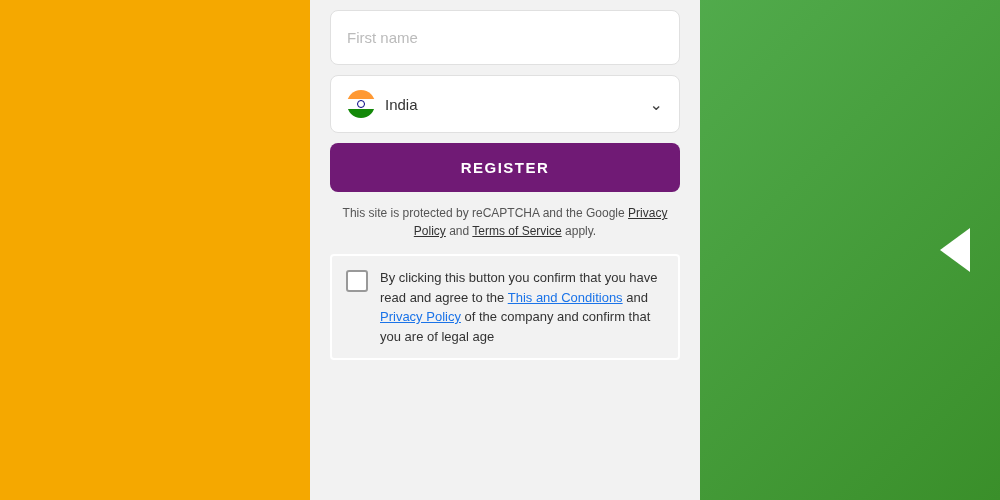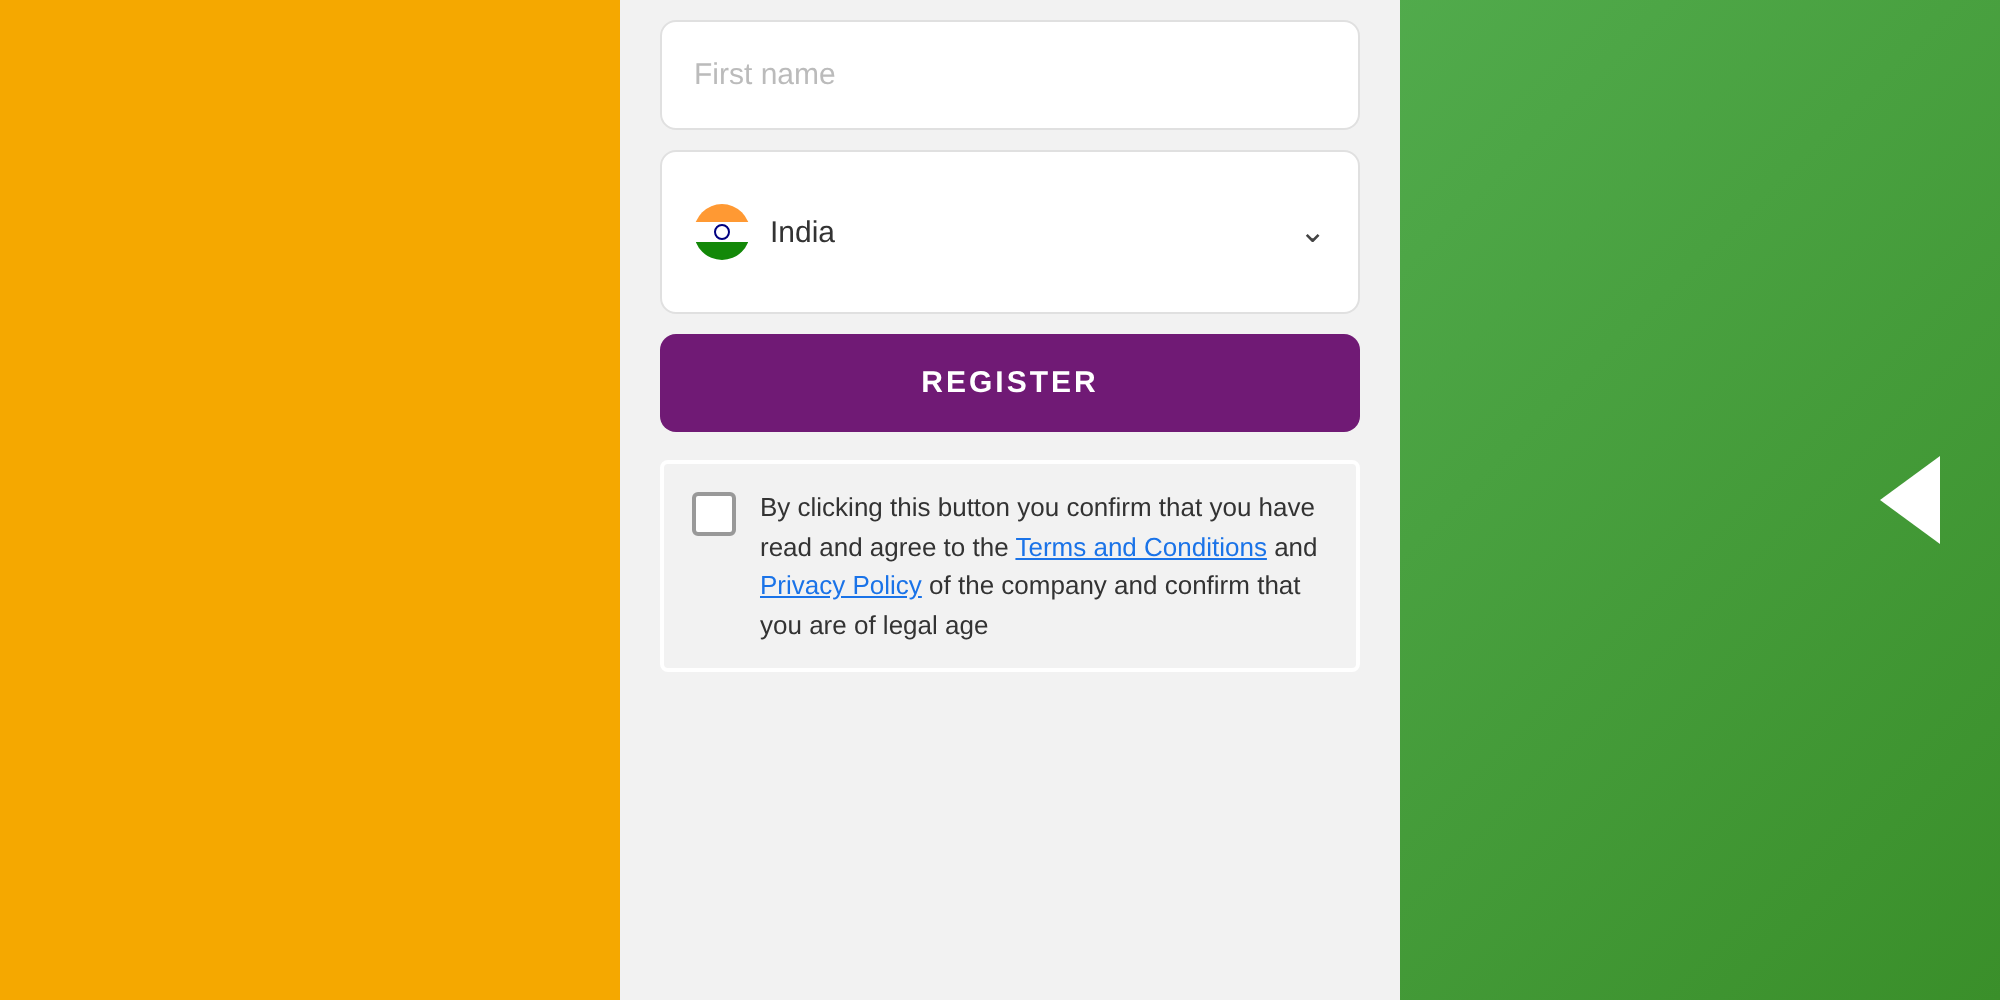--- a/index.html
+++ b/index.html
@@ -69,21 +69,21 @@
       color: #bbb;
     }
 
     .country-select-inner {
       display: flex;
       align-items: center;
       width: 100%;
       background: white;
       border: 1.5px solid #e0e0e0;
       border-radius: 8px;
-      padding: 26px 16px;
+      padding: 14px 16px;
       margin-bottom: 10px;
       cursor: pointer;
       justify-content: center;
     }
 
     .flag-circle {
       width: 28px;
       height: 28px;
       border-radius: 50%;
       overflow: hidden;
@@ -190,26 +190,33 @@
           <div class="ashoka"></div>
         </div>
         <div class="flag-bot"></div>
       </div>
       <span class="country-label">India</span>
       <span class="chevron-down">⌄</span>
     </div>
 
     <button class="register-btn">REGISTER</button>
 
+    <div class="recaptcha-text">
+      <span>This site is protected by reCAPTCHA and the Google</span>
+      <a>Privacy Policy</a>
+      <span>and</span>
+      <a>Terms of Service</a>
+      <span>apply.</span>
+    </div>
 
     <div class="terms-box">
       <div class="checkbox"></div>
       <div class="terms-text">
         <span>By clicking this button you confirm that you have read and agree to the</span>
-        <a>Terms and Conditions</a>
+        <a>This and Conditions</a>
         <span>and</span>
         <a>Privacy Policy</a>
         <span>of the company and confirm that you are of legal age</span>
       </div>
     </div>
 
   </div>
 </div>
 
 </body></html>

